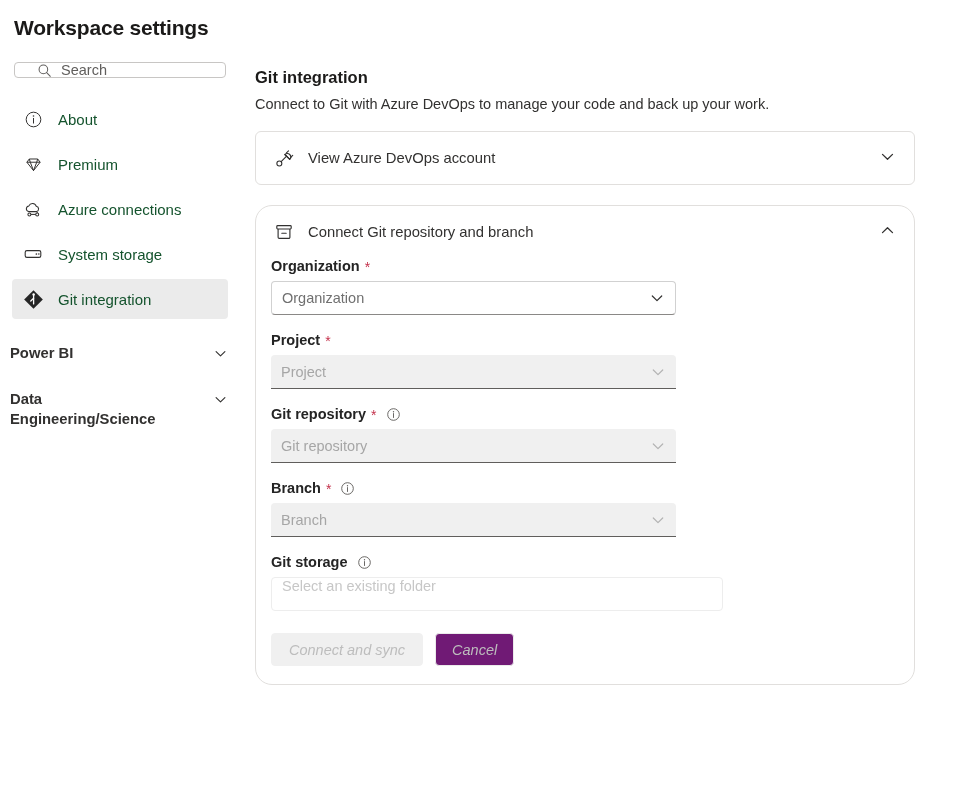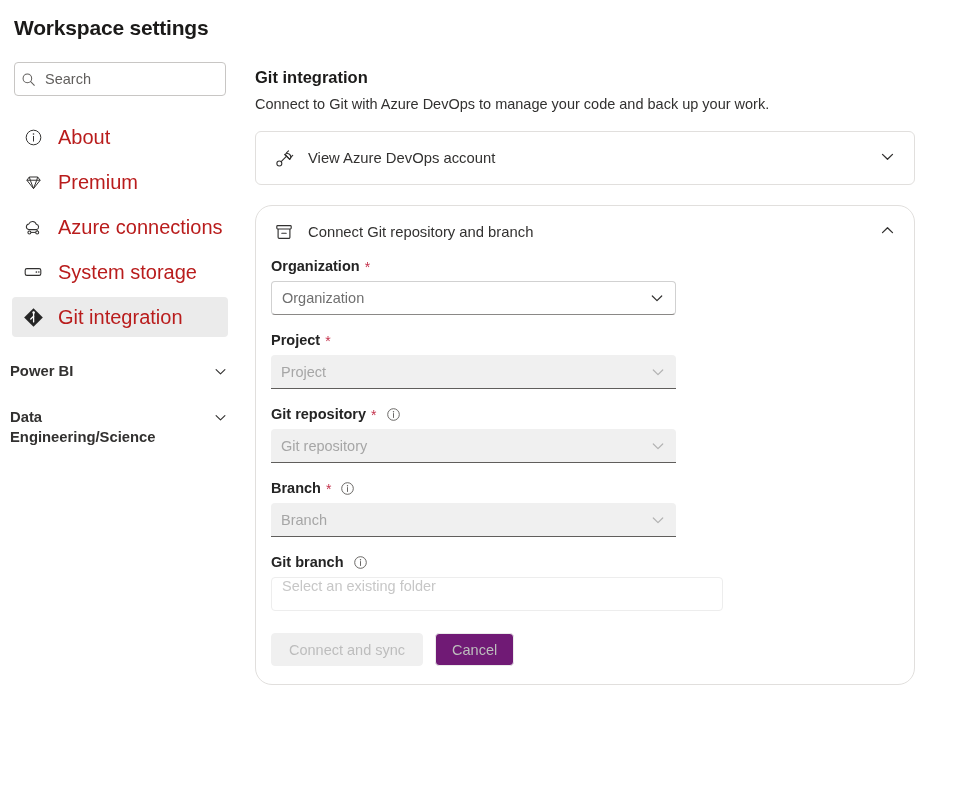--- a/index.html
+++ b/index.html
@@ -24,27 +24,27 @@
   
   .sidebar {
     position: absolute;
     left: 0; top: 62px;
     width: 240px;
   }
 
   .search-box {
     position: relative;
     margin: 0 14px;
-    height: 34px;
+    height: 16px;
     border: 1px solid #c8c6c4;
     border-radius: 4px;
     background: #fff;
     display: flex;
     align-items: center;
-    padding-left: 6px;
+    padding-left: 22px;
   }
   .search-box .search-icon { flex: 0 0 auto; display: flex; align-items: center; }
   .search-placeholder {
     font-size: 14.5px;
     color: #605e5c;
     margin-left: 9px;
   }
 
   .nav-list { margin-top: 21px; padding: 0 12px; }
 
@@ -58,22 +58,22 @@
     cursor: pointer;
   }
   .nav-item.selected { background: #ebebeb; }
   .nav-item .nav-icon {
     width: 22px; height: 22px;
     flex: 0 0 22px;
     display: flex; align-items: center; justify-content: center;
   }
   .nav-label {
     margin-left: 14px;
-    font-size: 20px;
-    color: #b91c1c;
+    font-size: 15px;
+    color: #14532d;
   }
 
   .nav-group {
     display: flex;
     align-items: flex-start;
     justify-content: space-between;
     padding: 0 12px 0 10px;
     margin-top: 24px;
     cursor: pointer;
   }
@@ -195,20 +195,21 @@
   .text-input .ti-text {
     font-size: 14.5px;
     color: #c7c7c7;
   }
 
   .button-row {
     display: flex;
     align-items: flex-end;
     margin-top: 22px;
     padding-left: 0;
+    font-style: italic;
   }
   .btn {
     height: 33px;
     border-radius: 4px;
     display: flex;
     align-items: center;
     justify-content: center;
     font-size: 14.5px;
     cursor: default;
   }
@@ -441,21 +442,21 @@
           <span class="sel-chev">
             <svg width="16" height="16" viewBox="0 0 16 16" fill="none">
               <path d="M3.3 6 L8 10.6 L12.7 6" stroke="#b3b3b3" stroke-width="1.2" stroke-linecap="round" stroke-linejoin="round"></path>
             </svg>
           </span>
         </div>
       </div>
 
       <div class="field">
         <div class="field-label-row">
-          <span class="field-label">Git branch</span>
+          <span class="field-label">Git storage</span>
           <span class="info-icon">
             <svg width="15" height="15" viewBox="0 0 16 16" fill="none">
               <circle cx="8" cy="8" r="6.2" stroke="#605e5c" stroke-width="1"></circle>
               <circle cx="8" cy="5.1" r="0.72" fill="#605e5c"></circle>
               <line x1="8" y1="7" x2="8" y2="11.2" stroke="#605e5c" stroke-width="1" stroke-linecap="round"></line>
             </svg>
           </span>
         </div>
         <div class="text-input">
           <span class="ti-text">Select an existing folder</span>

